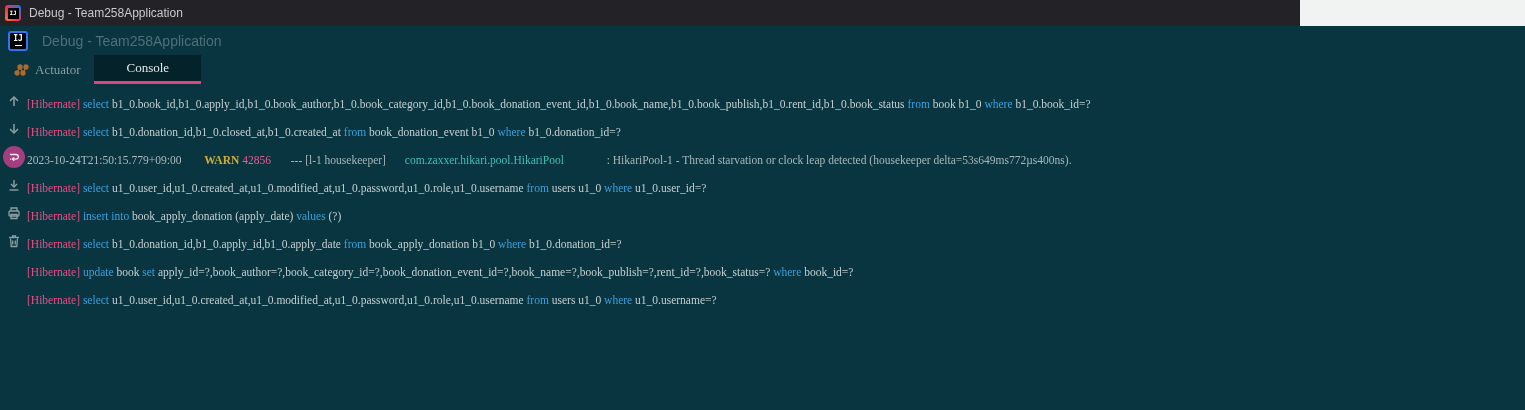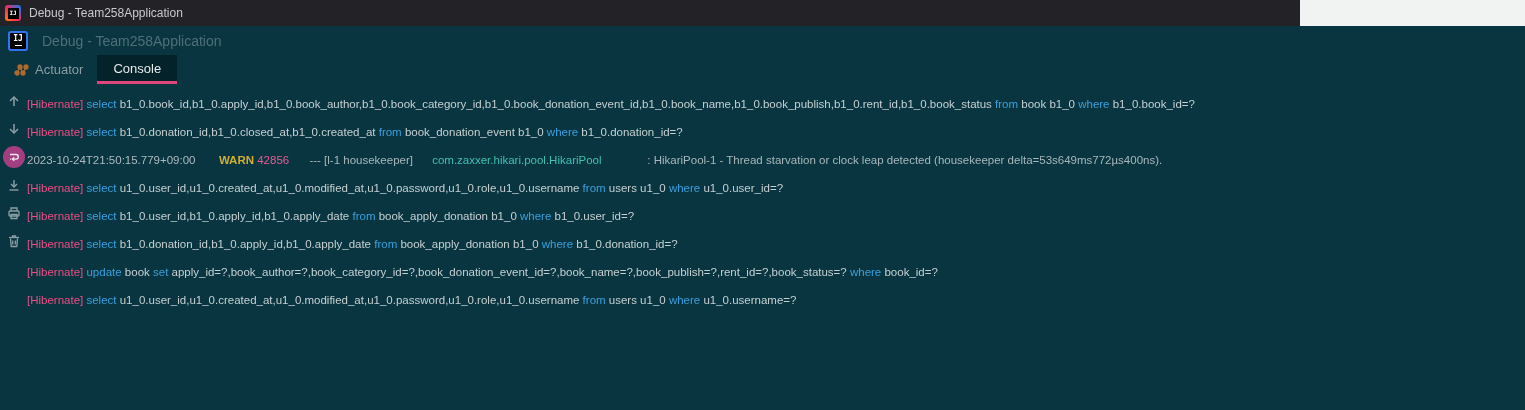--- a/index.html
+++ b/index.html
@@ -40,34 +40,34 @@
 
   
   .panel-header{height:29px;display:flex;align-items:center;padding-left:8px;}
   .ij-icon{width:20px;height:20px;background:#000;border:2px solid #3574f0;border-radius:3px;
     display:flex;flex-direction:column;align-items:center;justify-content:center;flex:0 0 auto;}
   .ij-icon .ij{color:#fff;font-size:8px;font-weight:bold;font-family:"DejaVu Sans Mono",monospace;line-height:1;}
   .ij-icon .bar{width:7px;height:1.5px;background:#fff;margin-top:1.5px;}
   .panel-header .header-title{color:var(--dim_text);font-size:14px;margin-left:14px;}
 
   
-  .tab-bar{height:29px;display:flex;align-items:stretch;}
+  .tab-bar{height:29px;display:flex;align-items:stretch;font-family:Liberation Serif, serif;}
   .tab{display:flex;align-items:center;padding:0 14px;font-size:13px;color:var(--tab_text);cursor:pointer;}
   .tab .tab-icon{margin-right:6px;display:flex;}
-  .tab.active{background:var(--tab_active_bg);color:var(--tab_active_text);border-bottom:3px solid var(--tab_underline);padding:0 16px;}
+  .tab.active{background:var(--tab_active_bg);color:var(--tab_active_text);border-bottom:3px solid var(--tab_underline);padding:0 32px;}
 
   
   .console-wrap{display:flex;height:326px;}
   .gutter{width:27px;padding-top:6px;display:flex;flex-direction:column;align-items:center;flex:0 0 auto;}
   .gutter .icon-btn{width:22px;height:22px;margin-bottom:6px;display:flex;align-items:center;justify-content:center;cursor:pointer;}
   .gutter svg{display:block;}
   .wrap-circle{width:22px;height:22px;border-radius:50%;background:var(--wrap_circle);display:flex;align-items:center;justify-content:center;}
 
   .console-output{flex:1;padding-top:6px;overflow:hidden;
-    font-family:Liberation Sans, sans-serif;font-size:11.5px;}
+    font-family:Liberation Serif, serif;font-size:11.5px;}
   .console-line{white-space:pre;line-height:28px;height:28px;}
   .tok-tag{color:var(--tag);}
   .tok-kw{color:var(--keyword);}
   .tok-code{color:var(--code);}
   .tok-ts{color:var(--timestamp);}
   .tok-warn{color:var(--warn);font-weight:bold;}
   .tok-pid{color:var(--pid);}
   .tok-logger{color:var(--logger);margin-left:16px;}
   .tok-msg{color:var(--message);margin-left:17px;}
 </style>
@@ -156,18 +156,18 @@
         <path d="M6.5 4.5V3h3v1.5"></path>
         <path d="M6.7 7.5v4M9.3 7.5v4"></path>
       </svg>
     </div>
   </div>
   <div class="console-output">
       <div class="console-line"><span class="tok-tag">[Hibernate]</span><span class="tok-code"> </span><span class="tok-kw">select</span><span class="tok-code"> b1_0.book_id,b1_0.apply_id,b1_0.book_author,b1_0.book_category_id,b1_0.book_donation_event_id,b1_0.book_name,b1_0.book_publish,b1_0.rent_id,b1_0.book_status </span><span class="tok-kw">from</span><span class="tok-code"> book b1_0 </span><span class="tok-kw">where</span><span class="tok-code"> b1_0.book_id=?</span></div>
       <div class="console-line"><span class="tok-tag">[Hibernate]</span><span class="tok-code"> </span><span class="tok-kw">select</span><span class="tok-code"> b1_0.donation_id,b1_0.closed_at,b1_0.created_at </span><span class="tok-kw">from</span><span class="tok-code"> book_donation_event b1_0 </span><span class="tok-kw">where</span><span class="tok-code"> b1_0.donation_id=?</span></div>
       <div class="console-line"><span class="tok-ts">2023-10-24T21:50:15.779+09:00</span><span class="tok-msg">  </span><span class="tok-warn">WARN</span><span class="tok-pid"> 42856</span><span class="tok-msg"> --- [l-1 housekeeper] </span><span class="tok-logger">com.zaxxer.hikari.pool.HikariPool</span><span class="tok-msg">         : HikariPool-1 - Thread starvation or clock leap detected (housekeeper delta=53s649ms772µs400ns).</span></div>
       <div class="console-line"><span class="tok-tag">[Hibernate]</span><span class="tok-code"> </span><span class="tok-kw">select</span><span class="tok-code"> u1_0.user_id,u1_0.created_at,u1_0.modified_at,u1_0.password,u1_0.role,u1_0.username </span><span class="tok-kw">from</span><span class="tok-code"> users u1_0 </span><span class="tok-kw">where</span><span class="tok-code"> u1_0.user_id=?</span></div>
-      <div class="console-line"><span class="tok-tag">[Hibernate]</span><span class="tok-code"> </span><span class="tok-kw">select</span><span class="tok-code"> b1_0.user_id,b1_0.apply_id,b1_0.apply_date </span><span class="tok-kw">from</span><span class="tok-code"> book_apply_donation b1_0 </span><span class="tok-kw">where</span><span class="tok-code"> b1_0.user_id=?</span></div>
+      <div class="console-line"><span class="tok-tag">[Hibernate]</span><span class="tok-code"> </span><span class="tok-kw">insert</span><span class="tok-code"> </span><span class="tok-kw">into</span><span class="tok-code"> book_apply_donation (apply_date) </span><span class="tok-kw">values</span><span class="tok-code"> (?)</span></div>
       <div class="console-line"><span class="tok-tag">[Hibernate]</span><span class="tok-code"> </span><span class="tok-kw">select</span><span class="tok-code"> b1_0.donation_id,b1_0.apply_id,b1_0.apply_date </span><span class="tok-kw">from</span><span class="tok-code"> book_apply_donation b1_0 </span><span class="tok-kw">where</span><span class="tok-code"> b1_0.donation_id=?</span></div>
       <div class="console-line"><span class="tok-tag">[Hibernate]</span><span class="tok-code"> </span><span class="tok-kw">update</span><span class="tok-code"> book </span><span class="tok-kw">set</span><span class="tok-code"> apply_id=?,book_author=?,book_category_id=?,book_donation_event_id=?,book_name=?,book_publish=?,rent_id=?,book_status=? </span><span class="tok-kw">where</span><span class="tok-code"> book_id=?</span></div>
       <div class="console-line"><span class="tok-tag">[Hibernate]</span><span class="tok-code"> </span><span class="tok-kw">select</span><span class="tok-code"> u1_0.user_id,u1_0.created_at,u1_0.modified_at,u1_0.password,u1_0.role,u1_0.username </span><span class="tok-kw">from</span><span class="tok-code"> users u1_0 </span><span class="tok-kw">where</span><span class="tok-code"> u1_0.username=?</span></div>
     </div>
 </div>
 
 </body></html>

